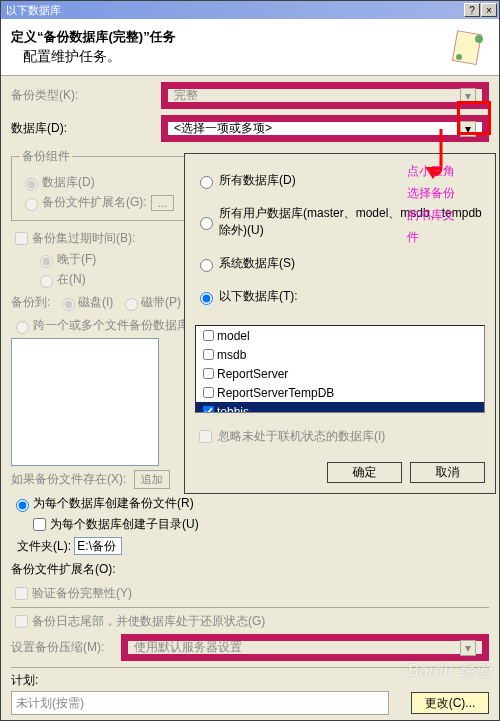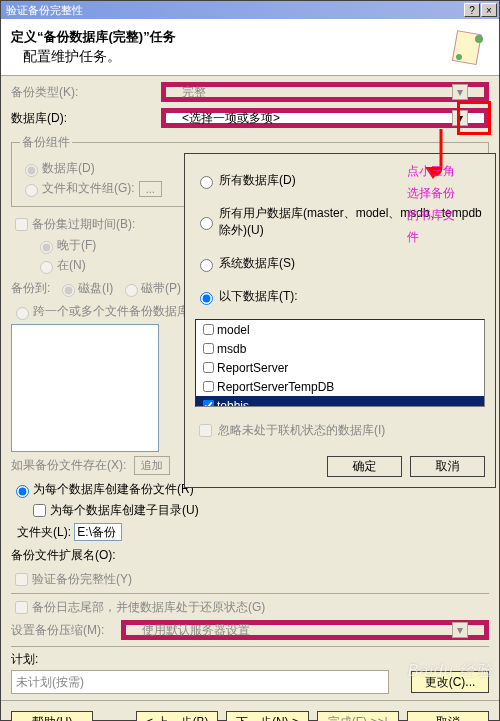--- a/index.html
+++ b/index.html
@@ -10,21 +10,21 @@
 .titlebar .btn { width: 16px; height: 14px; background: #d4d0c8; border: 1px solid #fff; border-right-color: #404040; border-bottom-color: #404040; display: inline-flex; align-items: center; justify-content: center; font-size: 10px; color: #000; margin-left: 1px; }
 .header { padding: 8px 10px; display: flex; align-items: center; border-bottom: 1px solid #aca899; background: #fff; }
 .header-text { flex: 1; }
 .header-title { font-weight: bold; font-size: 13px; }
 .header-sub { margin-top: 2px; padding-left: 12px; font-size: 14px; }
 .header-icon { width: 40px; height: 40px; position: relative; }
 .body { padding: 6px 10px 0 10px; position: relative; }
 .row { display: flex; align-items: center; margin-bottom: 6px; font-size: 12px; color: #888; }
 .row.active { color: #000; }
 .label { width: 150px; }
-.combo { flex: 1; height: 20px; border: 5px solid #be185d; background: #fff; display: flex; align-items: center; padding: 0 16px; }
+.combo { flex: 1; height: 27px; border: 7px solid #be185d; background: #fff; display: flex; align-items: center; padding: 0 6px; }
 .combo.disabled { background: #ece9d8; color: #888; }
 .combo .arrow { width: 16px; height: 16px; background: #ece9d8; border: 1px solid #aca899; display: flex; align-items: center; justify-content: center; margin-left: auto; }
 fieldset { border: 1px solid #aca899; margin: 4px 0 8px 0; padding: 6px 8px; }
 fieldset legend { color: #888; font-size: 12px; }
 .radio-line, .check-line { display: flex; align-items: center; margin: 3px 0; color: #888; font-size: 12px; }
 .radio-line.active, .check-line.active { color: #000; }
 .radio-line input, .check-line input { margin-right: 4px; }
 .small-btn { border: 1px solid #aca899; background: #ece9d8; padding: 1px 6px; font-size: 11px; margin-left: 4px; color: #888; }
 .textbox { width: 148px; height: 128px; border: 1px solid #7f9db9; background: #fff; margin-top: 4px; }
 .inline-input { border: 1px solid #7f9db9; background: #fff; height: 18px; padding: 0 2px; width: 50px; }
@@ -46,21 +46,21 @@
 .annot-text { position: absolute; color: #e817d3; font-size: 18px; font-weight: normal; line-height: 22px; z-index: 50; }
 .annot-arrow { position: absolute; z-index: 49; }
 .watermark { position: absolute; right: 6px; bottom: 38px; color: #fff; opacity: 0.55; font-size: 16px; font-style: italic; letter-spacing: 1px; z-index: 60; text-shadow: 0 0 2px #888; }
 </style>
 </head>
 <body>
 
 <div class="window">
 
   <div class="titlebar">
-    <span class="title">验证备份完整性</span>
+    <span class="title">以下数据库</span>
     <span class="btn">?</span>
     <span class="btn">×</span>
   </div>
 
   <div class="header">
     <div class="header-text">
       <div class="header-title">定义“备份数据库(完整)”任务</div>
       <div class="header-sub">配置维护任务。</div>
     </div>
     <div class="header-icon">
@@ -91,21 +91,21 @@
     </div>
 
     <fieldset>
       <legend>备份组件</legend>
       <div class="radio-line">
           <input type="radio" checked="" disabled="" style="">
           <span>数据库(D)</span>
         </div>
       <div class="radio-line">
           <input type="radio" disabled="" style="">
-          <span>文件和文件组(G):</span>
+          <span>备份文件扩展名(G):</span>
           <span class="small-btn">...</span>
         </div>
     </fieldset>
 
     <div class="check-line">
         <input type="checkbox" disabled="" style="">
         <span>备份集过期时间(B):</span>
       </div>
     <div style="padding-left:24px">
       <div class="radio-line">
@@ -182,21 +182,21 @@
         <span>所有数据库(D)</span>
       </div>
     <div class="opt">
         <input type="radio" name="dbsel" style="">
         <span>所有用户数据库(master、model、msdb、tempdb 除外)(U)</span>
       </div>
     <div class="opt">
         <input type="radio" name="dbsel" style="">
         <span>系统数据库(S)</span>
       </div>
-    <div class="opt" style="margin-bottom:14px">
+    <div class="opt" style="margin-bottom:20px">
         <input type="radio" name="dbsel" checked="" style="">
         <span>以下数据库(T):</span>
       </div>
     <div class="db-list" id="dblist">
         <div class="item">
           <input type="checkbox" style="">
           <span>model</span>
         </div>
         <div class="item">
           <input type="checkbox" style="">

